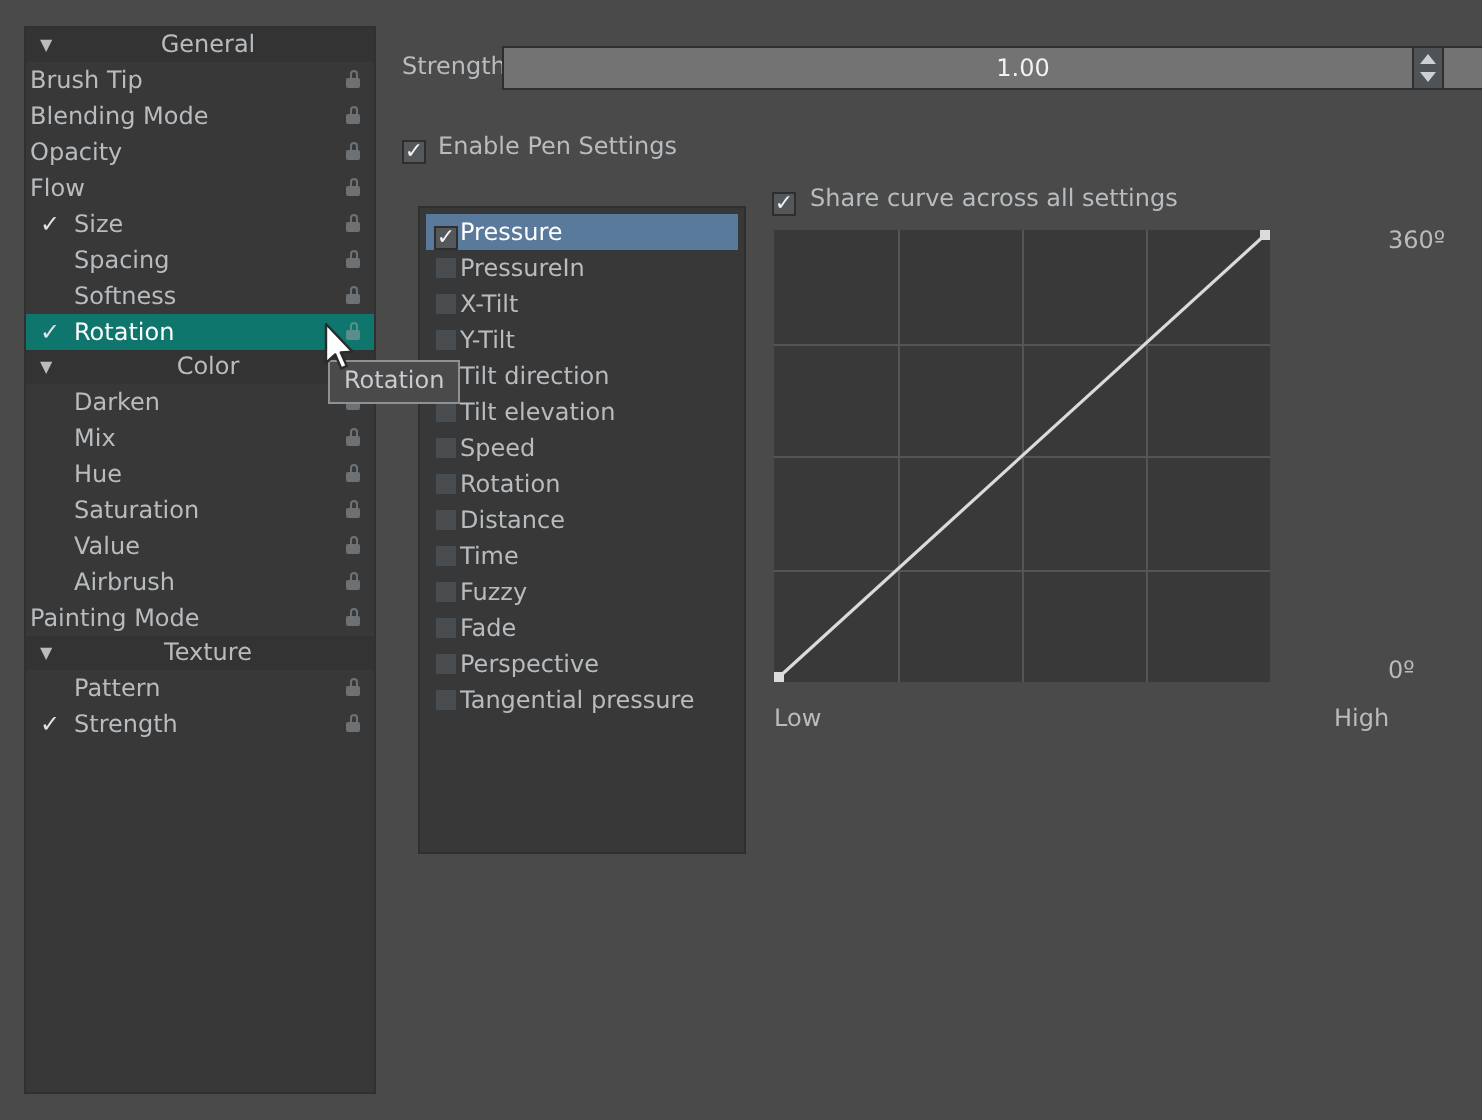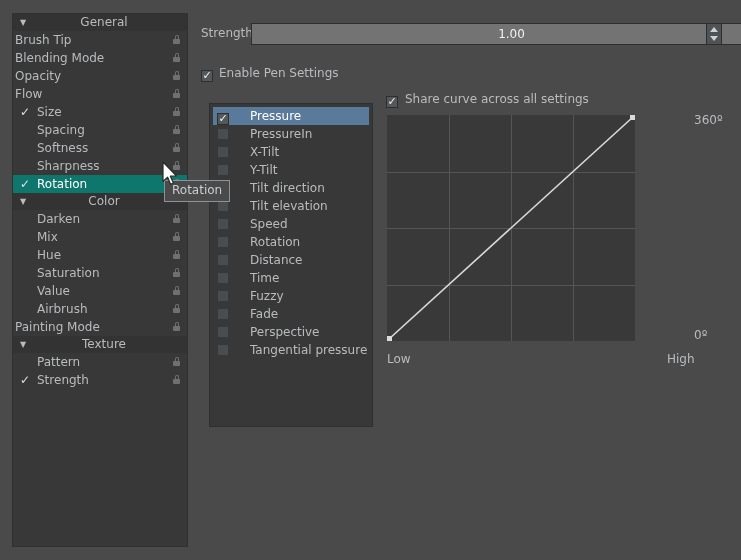--- a/index.html
+++ b/index.html
@@ -237,21 +237,21 @@
     box-sizing: border-box;
     text-align: center;
     line-height: 10px;
     font-size: 11px;
     color: #f2f4f6;
   }
   .sensor-row.sel .cbx2 {
     background: #55585b;
     border-color: #2e2e2e;
   }
-  .sensor-row .sname { margin-left: 21px; }
+  .sensor-row .sname { margin-left: 1px; }
 
   
   #curve-box {
     position: absolute;
     left: 387px;
     top: 115px;
     width: 248px;
     height: 226px;
     background: #393939;
   }
@@ -331,24 +331,20 @@
       </span></div>
     <div class="srow"><span class="chkcell">✓</span><span class="namecell">Size</span><span class="lock">
         <span class="shackle"></span>
         <span class="body"></span>
       </span></div>
     <div class="srow"><span class="chkcell"></span><span class="namecell">Spacing</span><span class="lock">
         <span class="shackle"></span>
         <span class="body"></span>
       </span></div>
     <div class="srow"><span class="chkcell"></span><span class="namecell">Softness</span><span class="lock">
-        <span class="shackle"></span>
-        <span class="body"></span>
-      </span></div>
-    <div class="srow"><span class="chkcell"></span><span class="namecell">Sharpness</span><span class="lock">
         <span class="shackle"></span>
         <span class="body"></span>
       </span></div>
     <div class="srow sel"><span class="chkcell">✓</span><span class="namecell">Rotation</span><span class="lock">
         <span class="shackle"></span>
         <span class="body"></span>
       </span></div>
     <div class="grp-header"><span class="tri">▼</span><span class="glabel">Color</span></div>
     <div class="srow"><span class="chkcell"></span><span class="namecell">Darken</span><span class="lock">
         <span class="shackle"></span>

